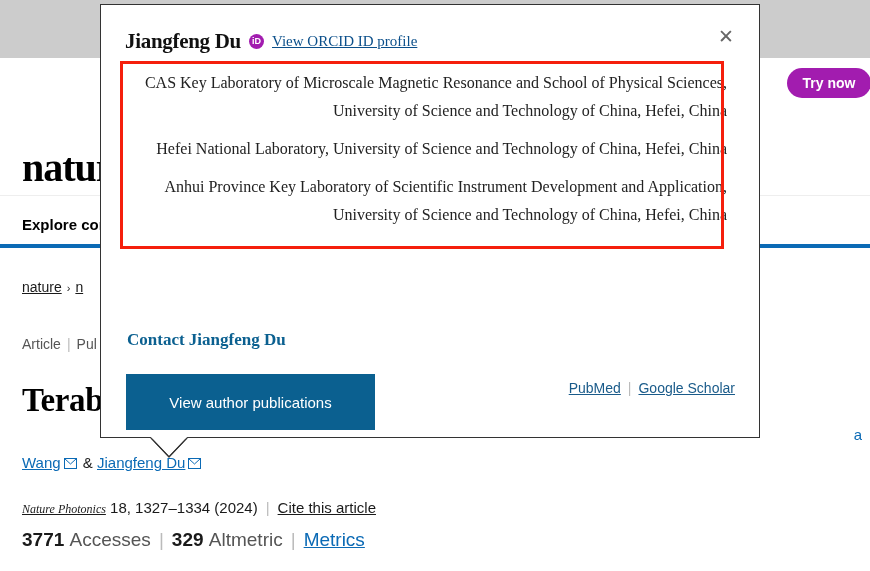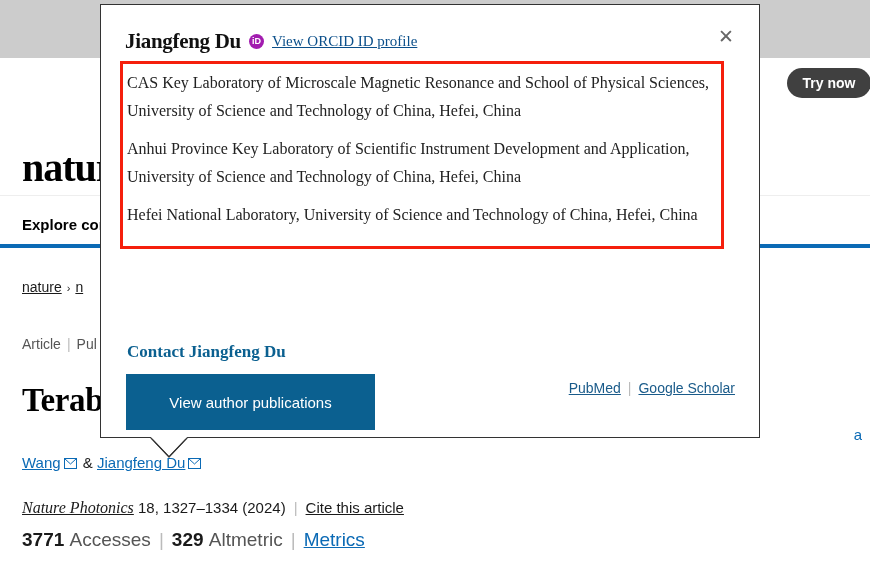--- a/index.html
+++ b/index.html
@@ -57,21 +57,21 @@
     letter-spacing: -0.5px;
     white-space: nowrap;
   }
   .try-now-btn {
     position: absolute;
     left: 787px;
     top: 68px;
     width: 84px;
     height: 30px;
     border-radius: 16px;
-    background: #404040;
+    background: #a21caf;
     color: #ffffff;
     font-size: 14px;
     font-weight: bold;
     display: flex;
     align-items: center;
     justify-content: center;
     border: none;
     cursor: pointer;
     font-family: "Liberation Sans", sans-serif;
     box-sizing: border-box;
@@ -193,21 +193,21 @@
     top: 499px;
     font-size: 15px;
     color: #1a1a1a;
     white-space: nowrap;
   }
   .citation .jname {
     font-family: "Liberation Serif", serif;
     font-style: italic;
     color: #1a1a1a;
     text-decoration: underline;
-    font-size: 16px;
+    font-size: 12px;
   }
   .citation b { font-weight: normal; }
   .citation .bar { color: #bbbbbb; margin: 0 8px; }
   .citation a.cite { color: #1a1a1a; text-decoration: underline; }
 
   .metrics {
     position: absolute;
     left: 22px;
     top: 529px;
     font-size: 19px;
@@ -302,41 +302,41 @@
     box-sizing: border-box;
     pointer-events: none;
     z-index: 55;
   }
 
   .affiliations {
     position: absolute;
     left: 26px;
     top: 64px;
     width: 600px;
+    text-align: right;
   }
   .affil {
     font-family: "Liberation Serif", serif;
     font-size: 16px;
     line-height: 28px;
     color: #222222;
     margin-bottom: 10px;
   }
   .affil:last-child { margin-bottom: 0; }
 
   .contact-link {
     position: absolute;
     left: 26px;
     top: 325px;
     font-family: "Liberation Serif", serif;
     font-weight: bold;
     font-size: 17px;
     color: #0b6090;
     text-decoration: none;
     cursor: pointer;
-    margin-top: 12px;
   }
 
   .view-pubs-btn {
     position: absolute;
     left: 25px;
     top: 369px;
     width: 249px;
     height: 56px;
     background: #0b6090;
     color: #ffffff;
@@ -427,22 +427,22 @@
   <div class="popup-header">
     <span class="popup-name">Jiangfeng Du</span>
     <span class="orcid-icon">iD</span>
     <a href="#" class="orcid-link">View ORCID ID profile</a>
   </div>
 
   <button class="popup-close">✕</button>
 
   <div class="affiliations">
     <div class="affil">CAS Key Laboratory of Microscale Magnetic Resonance and School of Physical Sciences, University of Science and Technology of China, Hefei, China</div>
+    <div class="affil">Hefei National Laboratory, University of Science and Technology of China, Hefei, China</div>
     <div class="affil">Anhui Province Key Laboratory of Scientific Instrument Development and Application, University of Science and Technology of China, Hefei, China</div>
-    <div class="affil">Hefei National Laboratory, University of Science and Technology of China, Hefei, China</div>
   </div>
 
   <div class="highlight-box"></div>
 
   <a href="#" class="contact-link">Contact Jiangfeng Du</a>
 
   <button class="view-pubs-btn">View author publications</button>
 
   <div class="search-also">
     <div>

